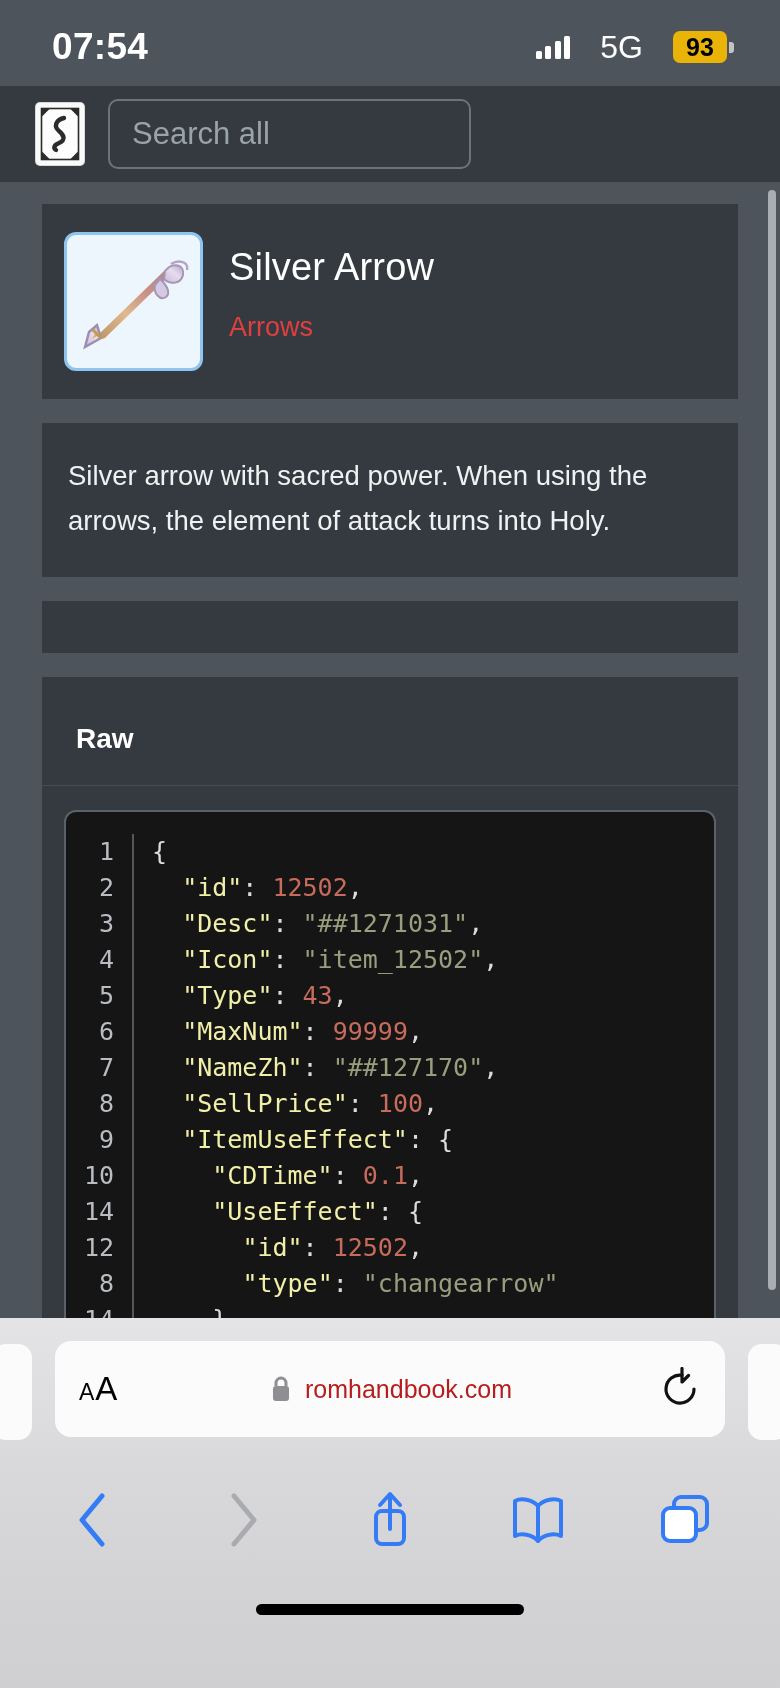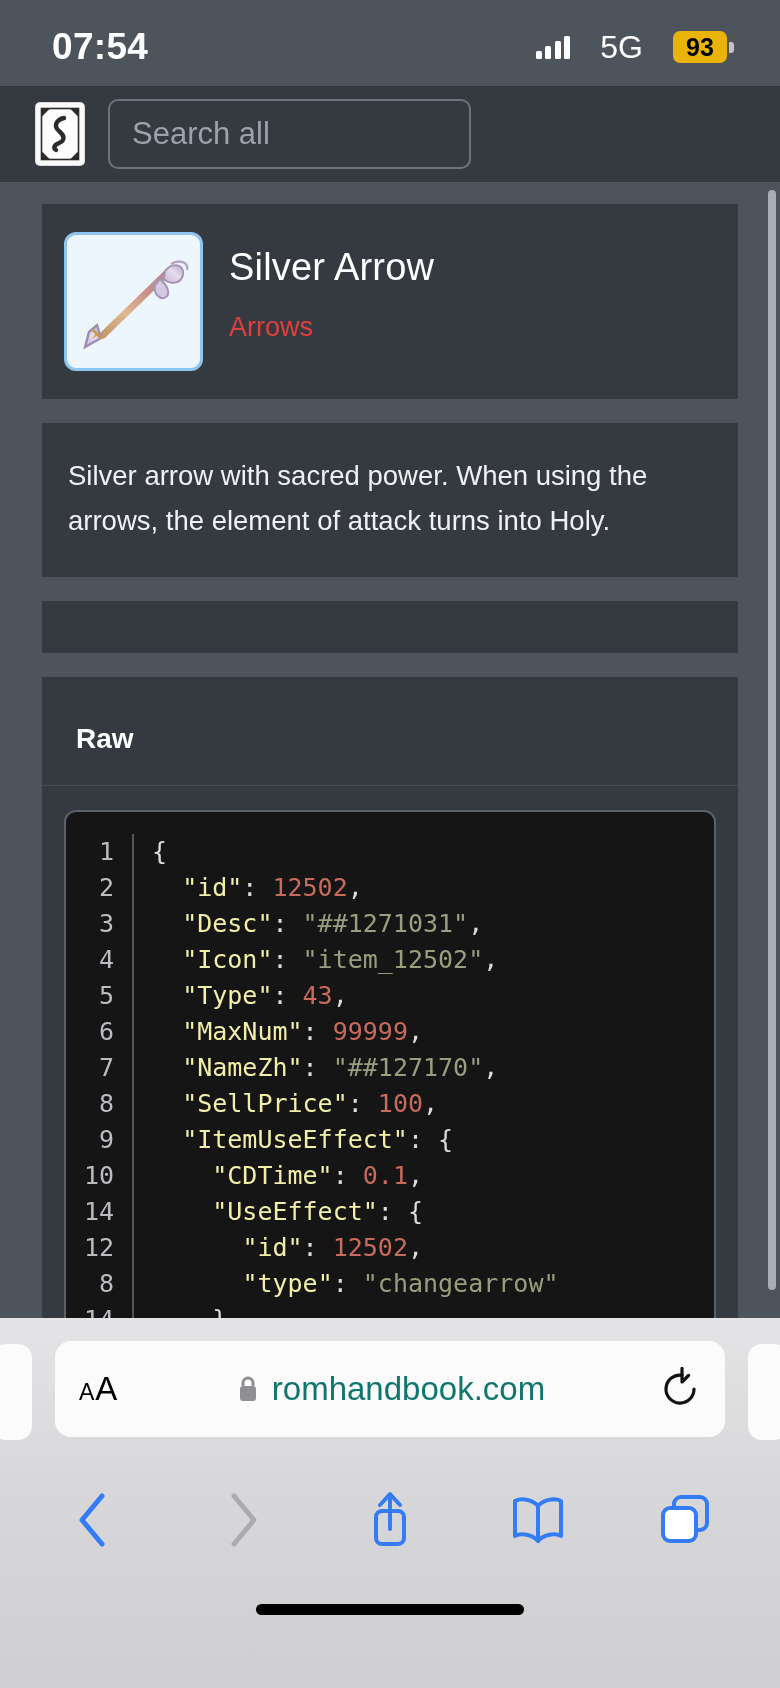--- a/index.html
+++ b/index.html
@@ -321,22 +321,22 @@
   .url-center {
     flex: 1;
     display: flex;
     align-items: center;
     justify-content: center;
     gap: 13px;
     margin-left: -20px;
   }
   .lock-icon svg { display: block; }
   .url-text {
-    color: #0f766e;
-    font-size: 33px;
+    color: #b91c1c;
+    font-size: 25px;
     letter-spacing: 0px;
   }
   .reload-btn {
     flex-shrink: 0;
     width: 48px;
     display: flex;
     justify-content: flex-end;
   }
   .reload-btn svg { display: block; }
 

